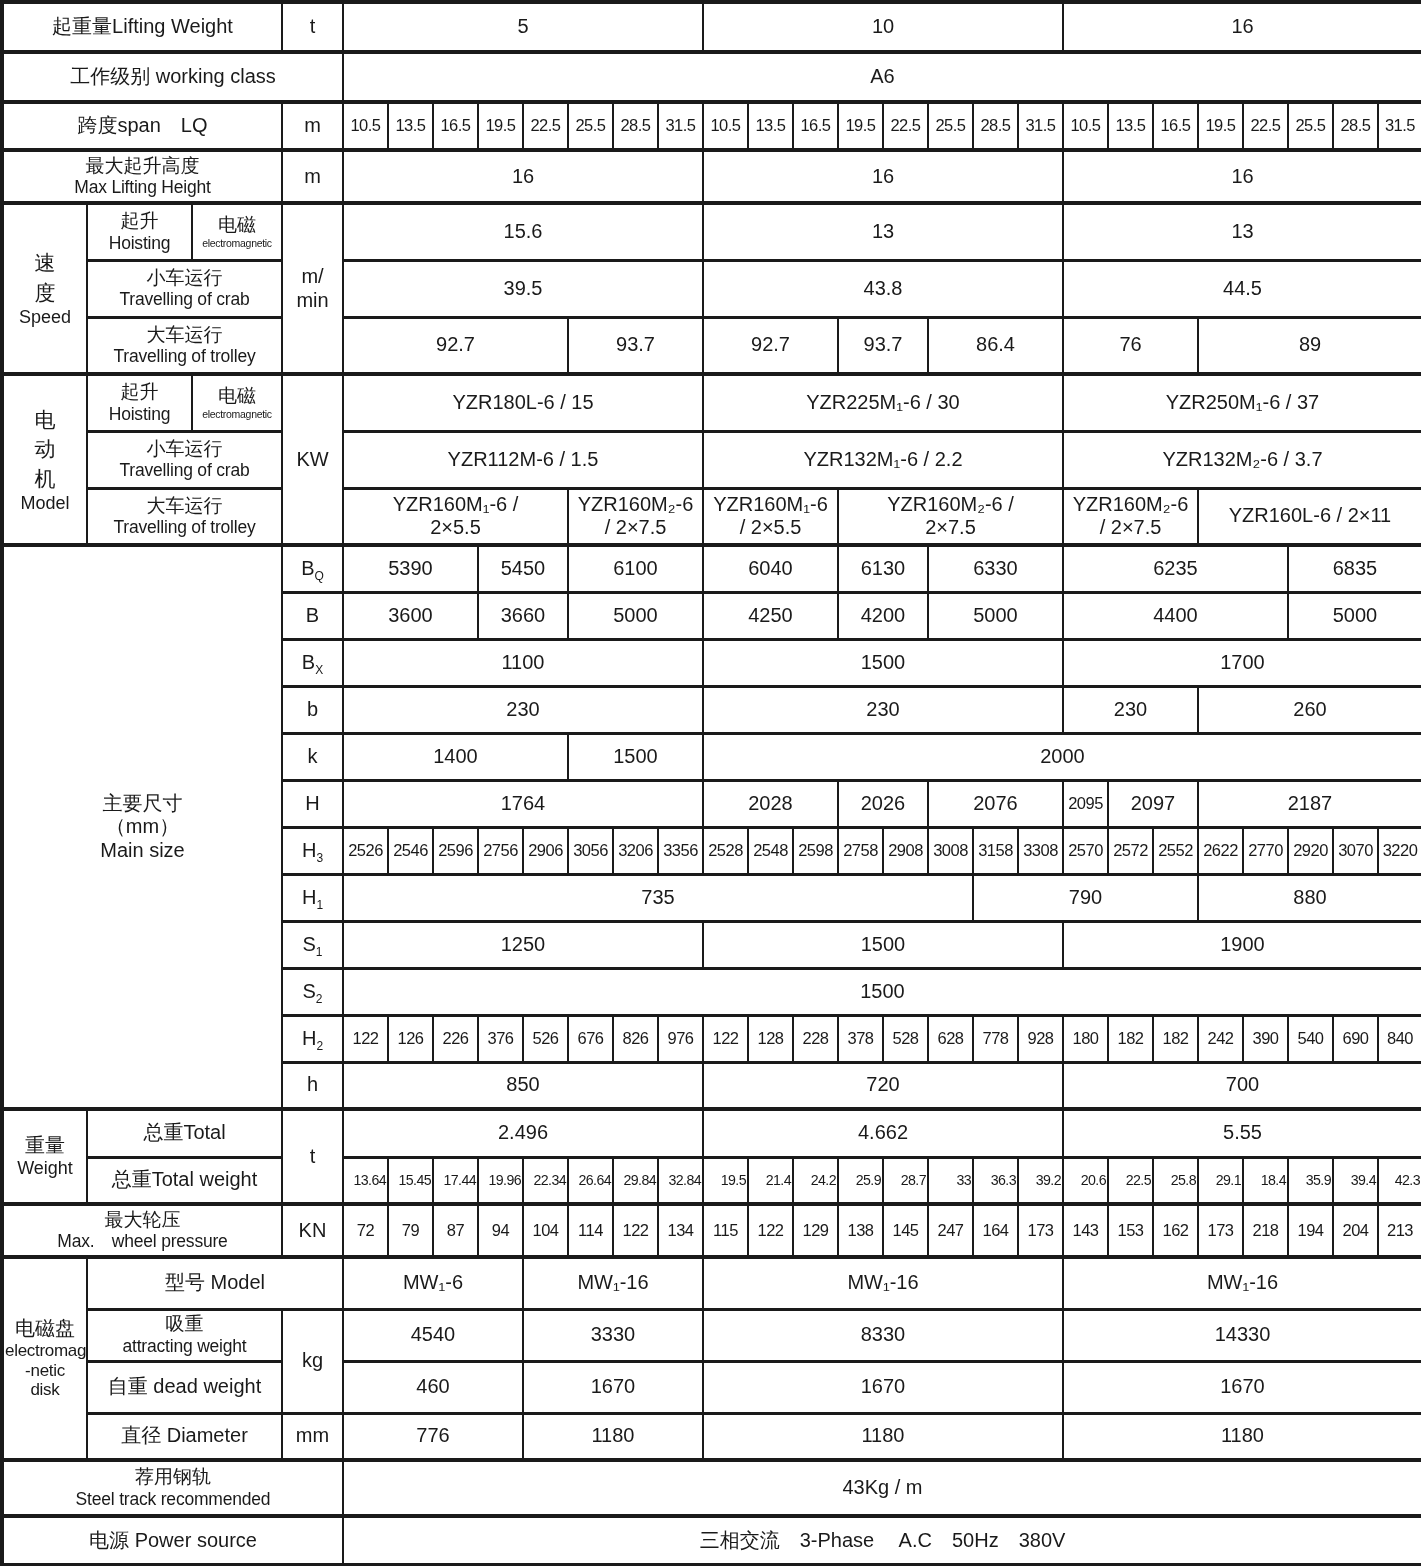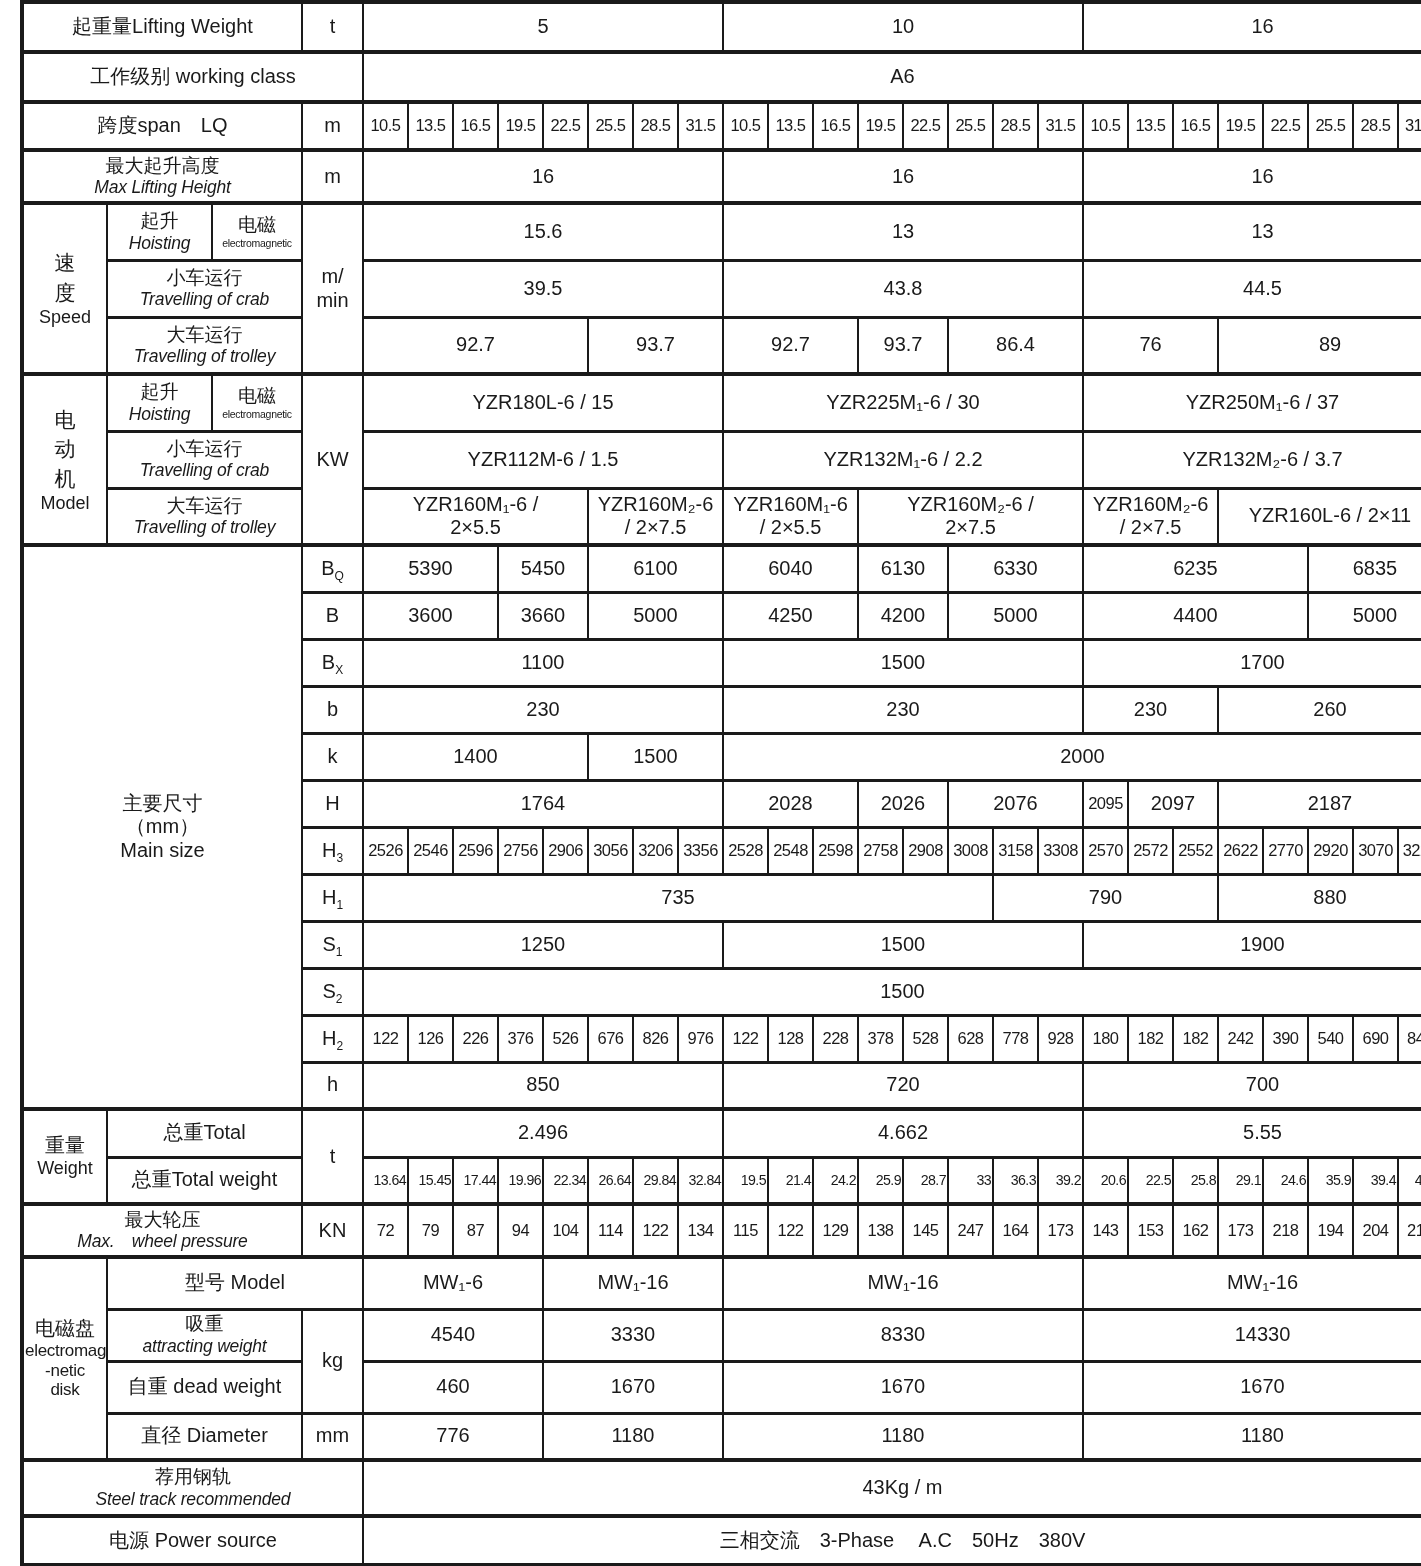--- a/index.html
+++ b/index.html
@@ -1,33 +1,33 @@
 <!DOCTYPE html>
 <html><head>
 <meta charset="utf-8">
 <style>
   html,body { margin:0; padding:0; background:#ffffff; }
-  .sheet { width:1295px;margin-left:20px; }
+  .sheet { width:1295px; }
   table.spec {
     border-collapse:collapse; table-layout:fixed; width:1421px;
     font-family:"Liberation Sans","DejaVu Sans",sans-serif;
     color:#1a1a1a; background:#fff;
   }
   td {
     border:solid #1a1a1a; border-width:3px 2px;
     text-align:center; vertical-align:middle;
     padding:0 1px; font-size:20px; line-height:1.18; overflow:hidden;
   }
   table.spec { border:4px solid #1a1a1a; }
   tr.sec td { border-top-width:4px; }
   .sm  { font-size:16.5px; letter-spacing:-0.5px; }
   .xs  { font-size:14.2px; letter-spacing:-0.6px;text-align:right; }
   .pre { white-space:pre-line; }
   .lz  { font-size:19px; }
-  .le  { font-size:17.5px; letter-spacing:-0.2px;font-style:italic; }
+  .le  { font-size:17.5px; letter-spacing:-0.2px; }
   .emg { font-size:10.5px; letter-spacing:-0.3px; }
   .zh-stack { display:block; width:1.15em; margin:0 auto; word-break:break-all; font-size:21px; line-height:1.4; }
   .gen { font-size:18px; }
   .disk-en { font-size:17px; letter-spacing:-0.3px; line-height:1.15; }
   sub { font-size:0.6em; line-height:0; }
 </style>
 </head>
 <body>
 
 <div class="sheet">
@@ -363,21 +363,21 @@
           <td class="xs">24.2</td>
           <td class="xs">25.9</td>
           <td class="xs">28.7</td>
           <td class="xs">33</td>
           <td class="xs">36.3</td>
           <td class="xs">39.2</td>
           <td class="xs">20.6</td>
           <td class="xs">22.5</td>
           <td class="xs">25.8</td>
           <td class="xs">29.1</td>
-          <td class="xs">24.6</td>
+          <td class="xs">18.4</td>
           <td class="xs">35.9</td>
           <td class="xs">39.4</td>
           <td class="xs">42.3</td>
 </tr>
 
 <tr class="sec" style="height:53px">
   <td colspan="3">
     <div class="lz">最大轮压</div>
     <div class="le">Max.　wheel pressure</div>
   </td>

